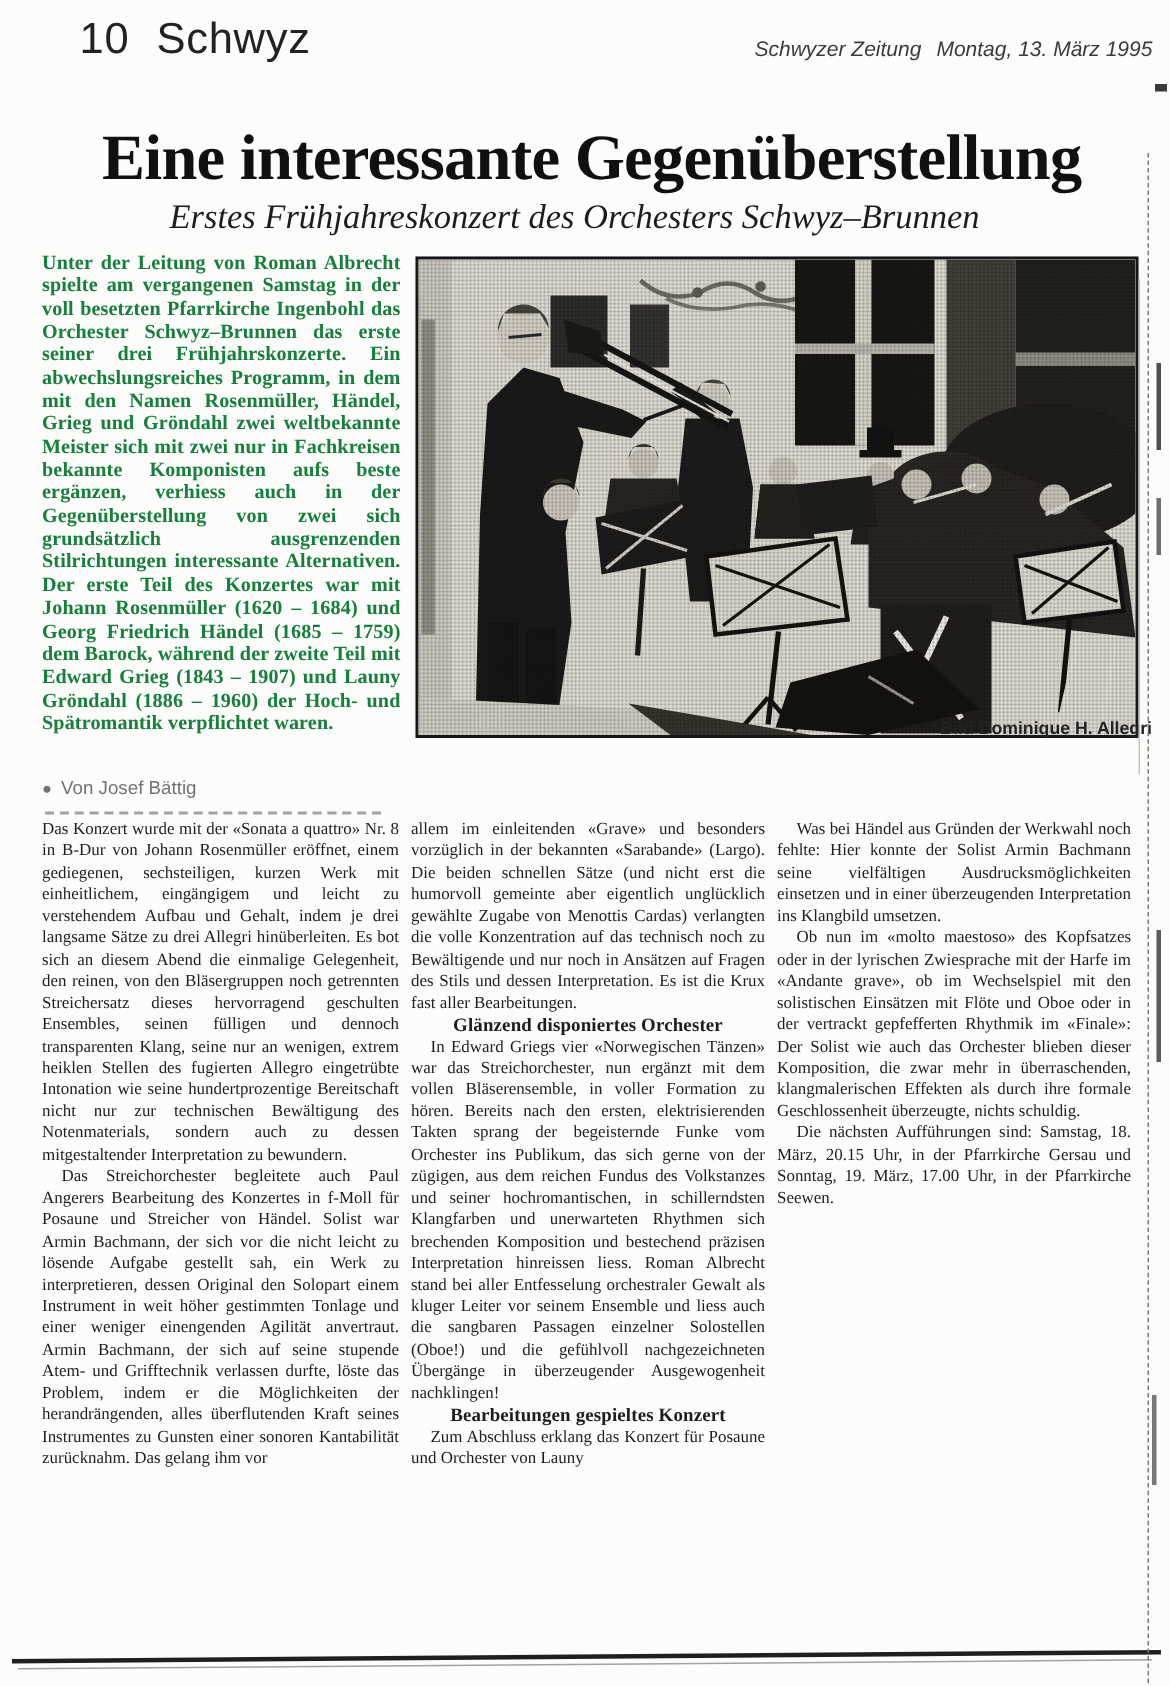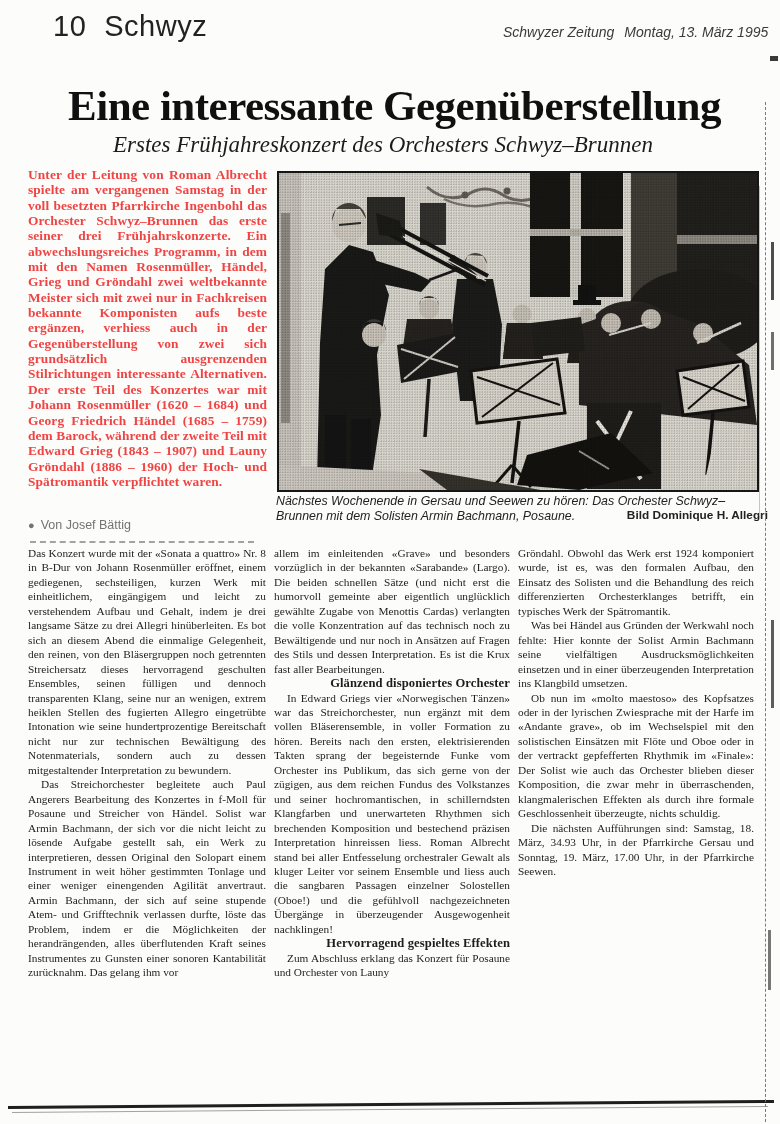--- a/index.html
+++ b/index.html
@@ -20,21 +20,21 @@
     font-family:"Liberation Sans",sans-serif;font-size:14px;font-style:italic;color:#3a3a3a;
     white-space:nowrap;}
   .masthead .date{margin-left:10px;}
   
   .headline{position:absolute;left:28px;top:80px;width:727px;text-align:center;
     font-size:43px;font-weight:700;letter-spacing:-.5px;color:#101010;line-height:46px;}
   .subheadline{position:absolute;left:28px;top:132px;width:710px;text-align:center;
     font-size:23px;font-style:italic;color:#1c1c1c;}
   
   .lead{position:absolute;left:28px;top:167px;width:239px;height:352px;overflow:hidden;
-    font-size:13.4px;line-height:15.35px;font-weight:700;text-align:justify;color:#ef4444;
+    font-size:13.4px;line-height:15.35px;font-weight:700;text-align:justify;color:#15803d;
     letter-spacing:.1px;}
   
   .byline{position:absolute;left:28px;top:518px;width:238px;
     font-family:"Liberation Sans",sans-serif;font-size:12.5px;color:#737373;}
   .byline .dot{margin-right:6px;font-size:11px;}
   .byline-rule{position:absolute;left:30px;top:541px;width:224px;border-top:2px dashed #5a5a5a;opacity:.55;}
   
   .photo{position:absolute;left:277px;top:171px;width:478px;height:317px;
     border:2px solid #161616;background:#d8d5cd;overflow:hidden;}
   .photo svg{display:block;}
@@ -49,21 +49,21 @@
     font-size:12.4px;line-height:15.2px;color:#222;}
   .caption .credit{position:absolute;right:0;bottom:1px;font-style:normal;font-weight:600;font-size:11.8px;}
   
   .col{position:absolute;top:546px;height:558px;overflow:hidden;
     font-size:11.3px;line-height:14.45px;text-align:justify;color:#1d1d1d;}
   .col p{margin:0;}
   .col p.indent{text-indent:13px;}
   .col1{left:28px;width:238px;}
   .col2{left:274px;width:236px;}
   .col3{left:518px;width:236px;}
-  .subhead{font-weight:700;font-size:12.6px;margin:9px 0 3px 0;text-align:right;letter-spacing:.1px;}
+  .subhead{font-weight:700;font-size:12.6px;margin:9px 0 3px 0;text-align:center;letter-spacing:.1px;}
   
   .bottom-rule{position:absolute;left:8px;top:1106px;width:766px;height:3px;background:#1f1f1f;
     transform:rotate(-.45deg);transform-origin:left center;}
   .bottom-rule2{position:absolute;left:12px;top:1112px;width:756px;height:1px;background:#666;
     transform:rotate(-.45deg);transform-origin:left center;opacity:.6;}
   .vrule-dashed{position:absolute;left:765px;top:102px;height:1020px;border-left:1px dashed #7a7a7a;}
   .vrule-faint{position:absolute;left:759px;top:186px;height:330px;border-left:1px solid #c5c4c0;}
   .artifact{position:absolute;background:#4d4d4d;}
   .a1{left:770px;top:56px;width:8px;height:5px;background:#3a3a3a;}
   .a2{left:771px;top:242px;width:3px;height:58px;}
@@ -186,42 +186,40 @@
 
       <polygon points="248,282 332,260 374,300 300,317 238,312" fill="#14120f"></polygon>
       <line x1="300" y1="278" x2="330" y2="296" stroke="#9a958c" stroke-width="2"></line>
 
       <polygon points="0,292 150,300 232,317 0,317" fill="#ccc8c0"></polygon>
       <polygon points="140,296 262,317 168,317" fill="#35322c"></polygon>
     </svg>
   </div>
 
   <div class="caption">
-    <span>Nächstes Wochenende in Gersau und Seewen zu hören: Das Orchester Schwyz–Brunnen mit dem Solisten Armin Bachmann, Posaune.</span>
     <span class="credit">Bild Dominique H. Allegri</span>
   </div>
 
   <div class="col col1">
     <p>Das Konzert wurde mit der «Sonata a quattro» Nr. 8 in B-Dur von Johann Rosenmüller eröffnet, einem gediegenen, sechsteiligen, kurzen Werk mit einheitlichem, eingängigem und leicht zu verstehendem Aufbau und Gehalt, indem je drei langsame Sätze zu drei Allegri hinüberleiten. Es bot sich an diesem Abend die einmalige Gelegenheit, den reinen, von den Bläsergruppen noch getrennten Streichersatz dieses hervorragend geschulten Ensembles, seinen fülligen und dennoch transparenten Klang, seine nur an wenigen, extrem heiklen Stellen des fugierten Allegro eingetrübte Intonation wie seine hundertprozentige Bereitschaft nicht nur zur technischen Bewältigung des Notenmaterials, sondern auch zu dessen mitgestaltender Interpretation zu bewundern.</p>
     <p class="indent">Das Streichorchester begleitete auch Paul Angerers Bearbeitung des Konzertes in f-Moll für Posaune und Streicher von Händel. Solist war Armin Bachmann, der sich vor die nicht leicht zu lösende Aufgabe gestellt sah, ein Werk zu interpretieren, dessen Original den Solopart einem Instrument in weit höher gestimmten Tonlage und einer weniger einengenden Agilität anvertraut. Armin Bachmann, der sich auf seine stupende Atem- und Grifftechnik verlassen durfte, löste das Problem, indem er die Möglichkeiten der herandrängenden, alles überflutenden Kraft seines Instrumentes zu Gunsten einer sonoren Kantabilität zurücknahm. Das gelang ihm vor</p>
   </div>
 
   <div class="col col2">
     <p>allem im einleitenden «Grave» und besonders vorzüglich in der bekannten «Sarabande» (Largo). Die beiden schnellen Sätze (und nicht erst die humorvoll gemeinte aber eigentlich unglücklich gewählte Zugabe von Menottis Cardas) verlangten die volle Konzentration auf das technisch noch zu Bewältigende und nur noch in Ansätzen auf Fragen des Stils und dessen Interpretation. Es ist die Krux fast aller Bearbeitungen.</p>
     <p class="subhead">Glänzend disponiertes Orchester</p>
     <p class="indent">In Edward Griegs vier «Norwegischen Tänzen» war das Streichorchester, nun ergänzt mit dem vollen Bläserensemble, in voller Formation zu hören. Bereits nach den ersten, elektrisierenden Takten sprang der begeisternde Funke vom Orchester ins Publikum, das sich gerne von der zügigen, aus dem reichen Fundus des Volkstanzes und seiner hochromantischen, in schillerndsten Klangfarben und unerwarteten Rhythmen sich brechenden Komposition und bestechend präzisen Interpretation hinreissen liess. Roman Albrecht stand bei aller Entfesselung orchestraler Gewalt als kluger Leiter vor seinem Ensemble und liess auch die sangbaren Passagen einzelner Solostellen (Oboe!) und die gefühlvoll nachgezeichneten Übergänge in überzeugender Ausgewogenheit nachklingen!</p>
-    <p class="subhead">Hervorragend gespieltes Effekten</p>
+    <p class="subhead">Bearbeitungen gespieltes Konzert</p>
     <p class="indent">Zum Abschluss erklang das Konzert für Posaune und Orchester von Launy</p>
   </div>
 
   <div class="col col3">
-    <p>Gröndahl. Obwohl das Werk erst 1924 komponiert wurde, ist es, was den formalen Aufbau, den Einsatz des Solisten und die Behandlung des reich differenzierten Orchesterklanges betrifft, ein typisches Werk der Spätromantik.</p>
     <p class="indent">Was bei Händel aus Gründen der Werkwahl noch fehlte: Hier konnte der Solist Armin Bachmann seine vielfältigen Ausdrucksmöglichkeiten einsetzen und in einer überzeugenden Interpretation ins Klangbild umsetzen.</p>
     <p class="indent">Ob nun im «molto maestoso» des Kopfsatzes oder in der lyrischen Zwiesprache mit der Harfe im «Andante grave», ob im Wechselspiel mit den solistischen Einsätzen mit Flöte und Oboe oder in der vertrackt gepfefferten Rhythmik im «Finale»: Der Solist wie auch das Orchester blieben dieser Komposition, die zwar mehr in überraschenden, klangmalerischen Effekten als durch ihre formale Geschlossenheit überzeugte, nichts schuldig.</p>
-    <p class="indent">Die nächsten Aufführungen sind: Samstag, 18. März, 34.93 Uhr, in der Pfarrkirche Gersau und Sonntag, 19. März, 17.00 Uhr, in der Pfarrkirche Seewen.</p>
+    <p class="indent">Die nächsten Aufführungen sind: Samstag, 18. März, 20.15 Uhr, in der Pfarrkirche Gersau und Sonntag, 19. März, 17.00 Uhr, in der Pfarrkirche Seewen.</p>
   </div>
 
   <div class="bottom-rule"></div>
   <div class="bottom-rule2"></div>
   <div class="vrule-dashed"></div>
   <div class="vrule-faint"></div>
   <div class="artifact a1"></div>
   <div class="artifact a2"></div>
   <div class="artifact a3"></div>
   <div class="artifact a4"></div>

